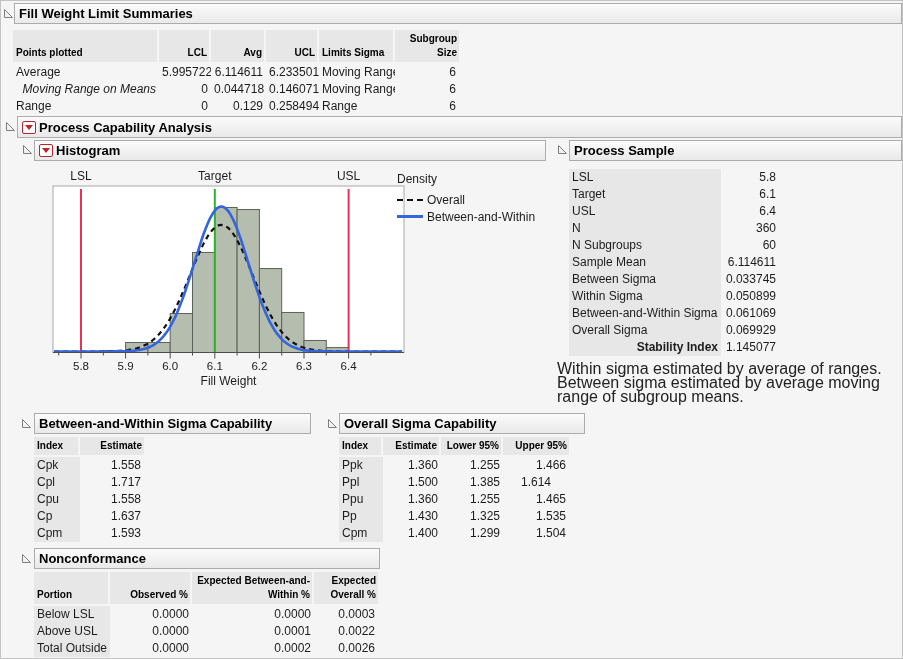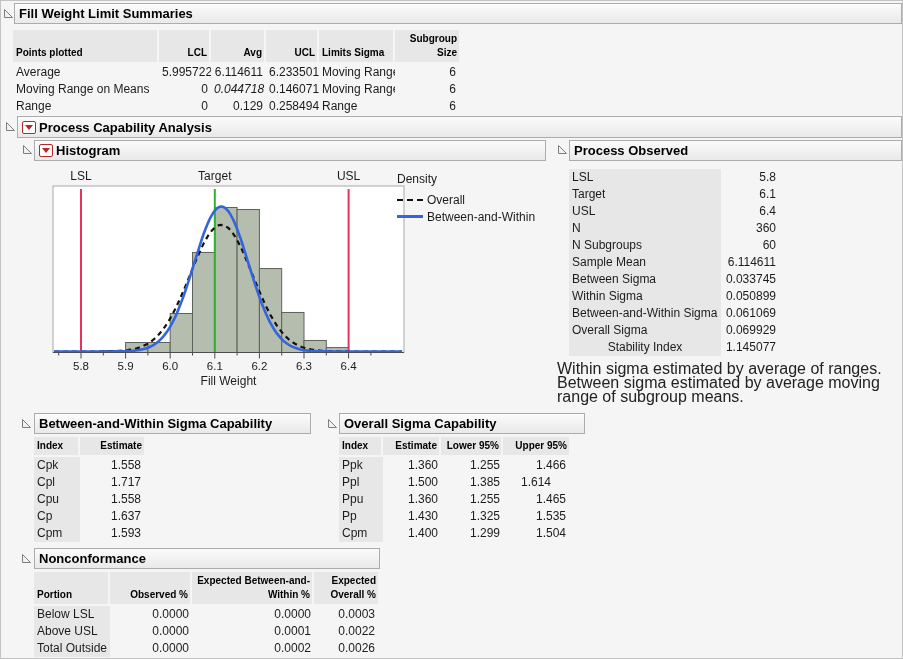--- a/index.html
+++ b/index.html
@@ -93,23 +93,23 @@
   <tbody>
       <tr>
         <td style="text-align: left;">Average</td>
         <td style="text-align: center;">5.995722</td>
         <td style="text-align: right;">6.114611</td>
         <td style="text-align: right;">6.233501</td>
         <td style="text-align: left;">Moving Range</td>
         <td style="text-align: right;">6</td>
       </tr>
       <tr>
-        <td style="text-align: left;">Moving Range on Means</td>
+        <td style="text-align: right; font-style: italic;">Moving Range on Means</td>
         <td style="text-align: right;">0</td>
-        <td style="text-align: left; font-style: italic;">0.044718</td>
+        <td style="text-align: left;">0.044718</td>
         <td style="text-align: right;">0.146071</td>
         <td style="text-align: left;">Moving Range</td>
         <td style="text-align: right;">6</td>
       </tr>
       <tr>
         <td style="text-align: left;">Range</td>
         <td style="text-align: right;">0</td>
         <td style="text-align: right;">0.129</td>
         <td style="text-align: right;">0.258494</td>
         <td style="text-align: left;">Range</td>
@@ -196,21 +196,21 @@
       <span class="lg-swatch lg-solid"></span>
       <span>Between-and-Within</span>
     </div>
   </div>
 </div>
 
 <svg class="disc abs" style="left:556px;top:143px" viewBox="0 0 11 11">
     <polygon points="1.5,1.5 9.5,9.5 1.5,9.5" fill="#f2f2f2" stroke="#7e7e7e" stroke-width="1"></polygon>
   </svg>
 <div class="obar" style="left:568px;top:139px;right:0">
-  <span class="ttl">Process Observed</span>
+  <span class="ttl">Process Sample</span>
 </div>
 <table class="abs" style="left:568px;top:168px;width:210px">
   <colgroup>
       <col style="width:152px">
       <col style="width:58px">
     </colgroup>
   <tbody>
       <tr>
         <td class="lab" style="text-align: left;">LSL</td>
         <td style="text-align: right;">5.8</td>
@@ -245,21 +245,21 @@
       </tr>
       <tr>
         <td class="lab" style="text-align: left;">Between-and-Within Sigma</td>
         <td style="text-align: right;">0.061069</td>
       </tr>
       <tr>
         <td class="lab" style="text-align: left;">Overall Sigma</td>
         <td style="text-align: right;">0.069929</td>
       </tr>
       <tr>
-        <td class="lab" style="text-align: center;">Stability Index</td>
+        <td class="lab" style="text-align: right; font-weight: bold;">Stability Index</td>
         <td style="text-align: right;">1.145077</td>
       </tr>
     </tbody>
 </table>
 <div class="notes abs" style="left:556px;top:361px;width:347px">
   <div>Within sigma estimated by average of ranges.</div>
   <div>Between sigma estimated by average moving range of subgroup means.</div>
 </div>
 
 <svg class="disc abs" style="left:20px;top:417px" viewBox="0 0 11 11">

